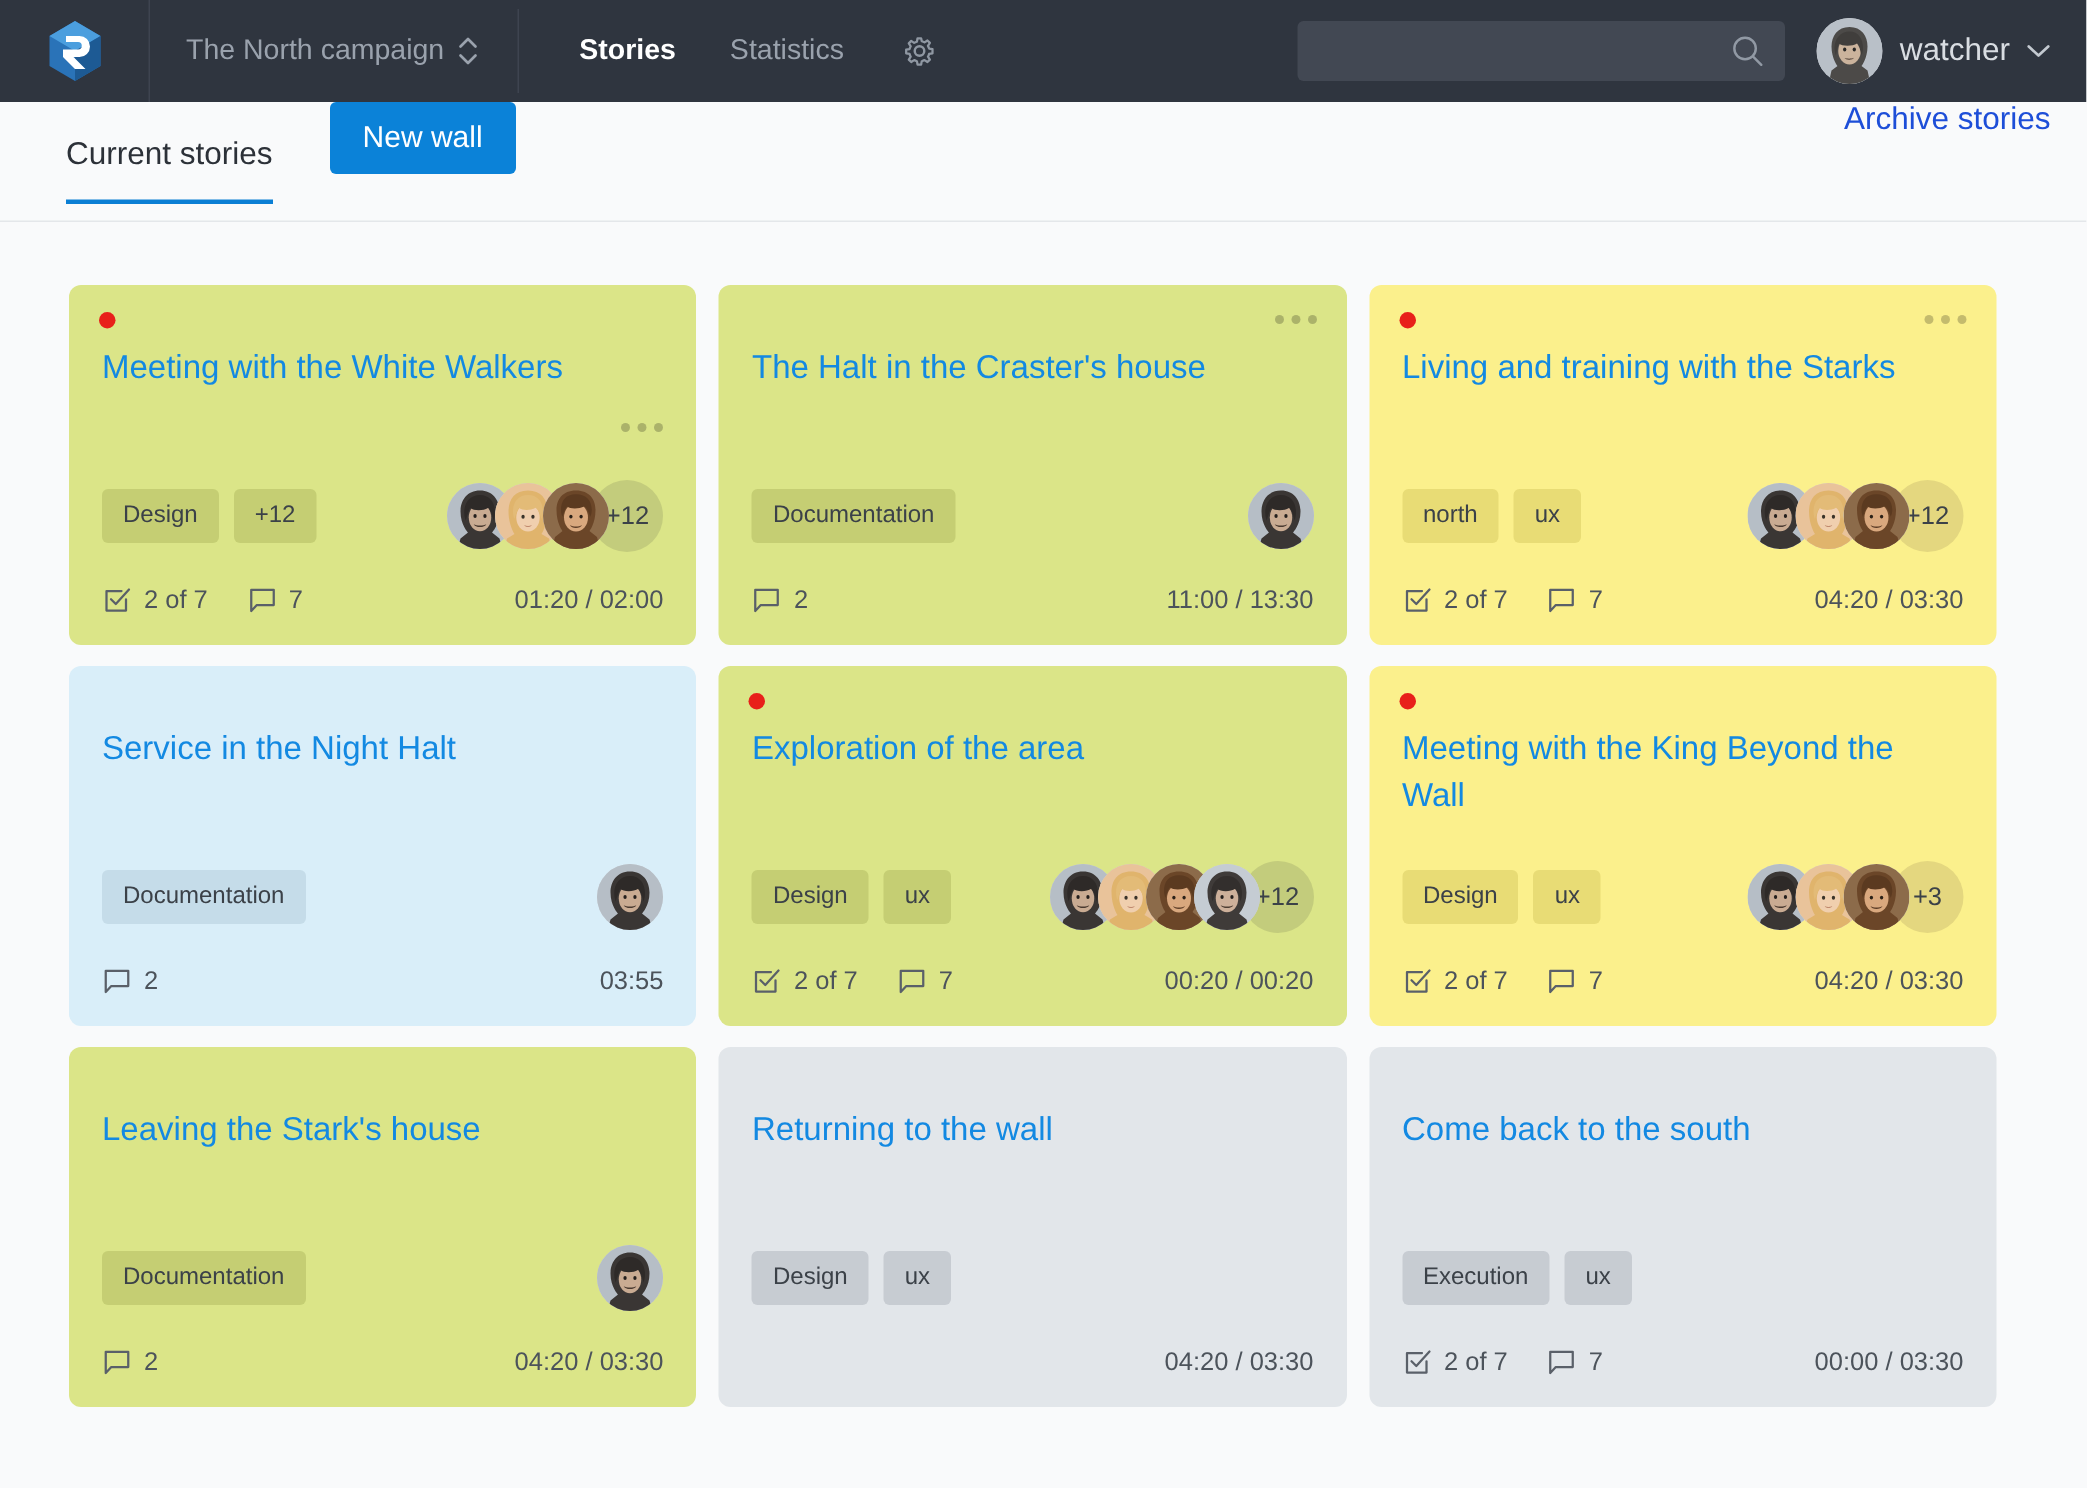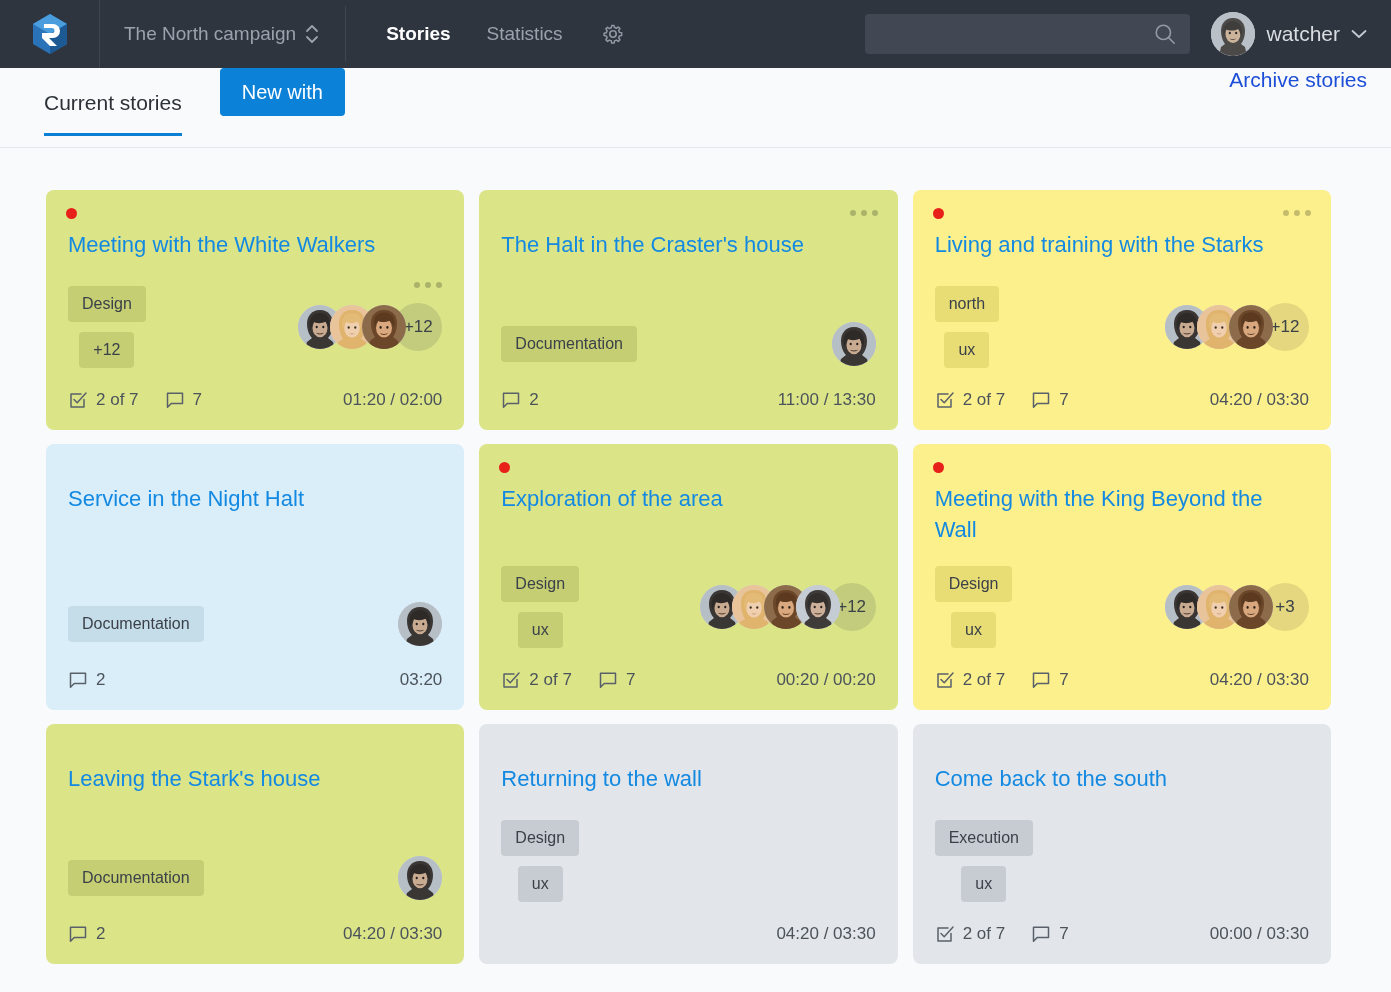--- a/index.html
+++ b/index.html
@@ -200,21 +200,21 @@
   }
   .card.no-dot .card-title { margin-top: 22px; }
 
   .card-mid {
     display: flex;
     align-items: center;
     justify-content: space-between;
     margin-top: 20px;
     min-height: 48px;
   }
-  .tags { display: flex; gap: 10px; align-items: center; flex-direction: column; }
+  .tags { display: flex; gap: 10px; align-items: center; }
   .tag {
     border-radius: 4px;
     font-size: 16px;
     color: #3b4148;
     padding: 9px 14px;
     white-space: nowrap;
   }
   .green  .tag { background: rgba(120,128,40,0.22); }
   .yellow .tag { background: rgba(160,140,25,0.20); }
   .blue   .tag { background: rgba(90,120,140,0.15); }
@@ -302,21 +302,21 @@
       <span class="uname">watcher</span>
       <svg width="16" height="10" viewBox="0 0 16 10">
         <path d="M1.5 2 L8 8 L14.5 2" fill="none" stroke="#c3c9d0" stroke-width="1.8" stroke-linecap="round" stroke-linejoin="round"></path>
       </svg>
     </div>
   </div>
 </div>
 
 <div class="subbar">
   <div class="tab-current">Current stories</div>
-  <button class="new-story">New with</button>
+  <button class="new-story">New wall</button>
   <div class="archive">Archive stories</div>
 </div>
 
 <div class="board" id="board">
     <div class="card green">
       <span class="card-dot"></span>
       <span class="dots-menu dots-mid">
         <span></span>
         <span></span>
         <span></span>
@@ -503,21 +503,21 @@
           </span>
         </div>
       </div>
       <div class="card-foot">
         <span class="foot-item">
           <svg class="ico" width="20" height="20" viewBox="0 0 20 20">
             <path d="M2.5 3.2h15v10.2H6.2L2.5 17.3V3.2z" fill="none" stroke="#5a6069" stroke-width="1.5" stroke-linejoin="round"></path>
           </svg>
           <span>2</span>
         </span>
-        <span class="foot-time">03:20</span>
+        <span class="foot-time">03:55</span>
       </div>
     </div>
     <div class="card green">
       <span class="card-dot"></span>
       <div class="card-title">Exploration of the area</div>
       <div class="card-mid">
         <div class="tags">
           <span class="tag">Design</span>
           <span class="tag">ux</span>
         </div>

